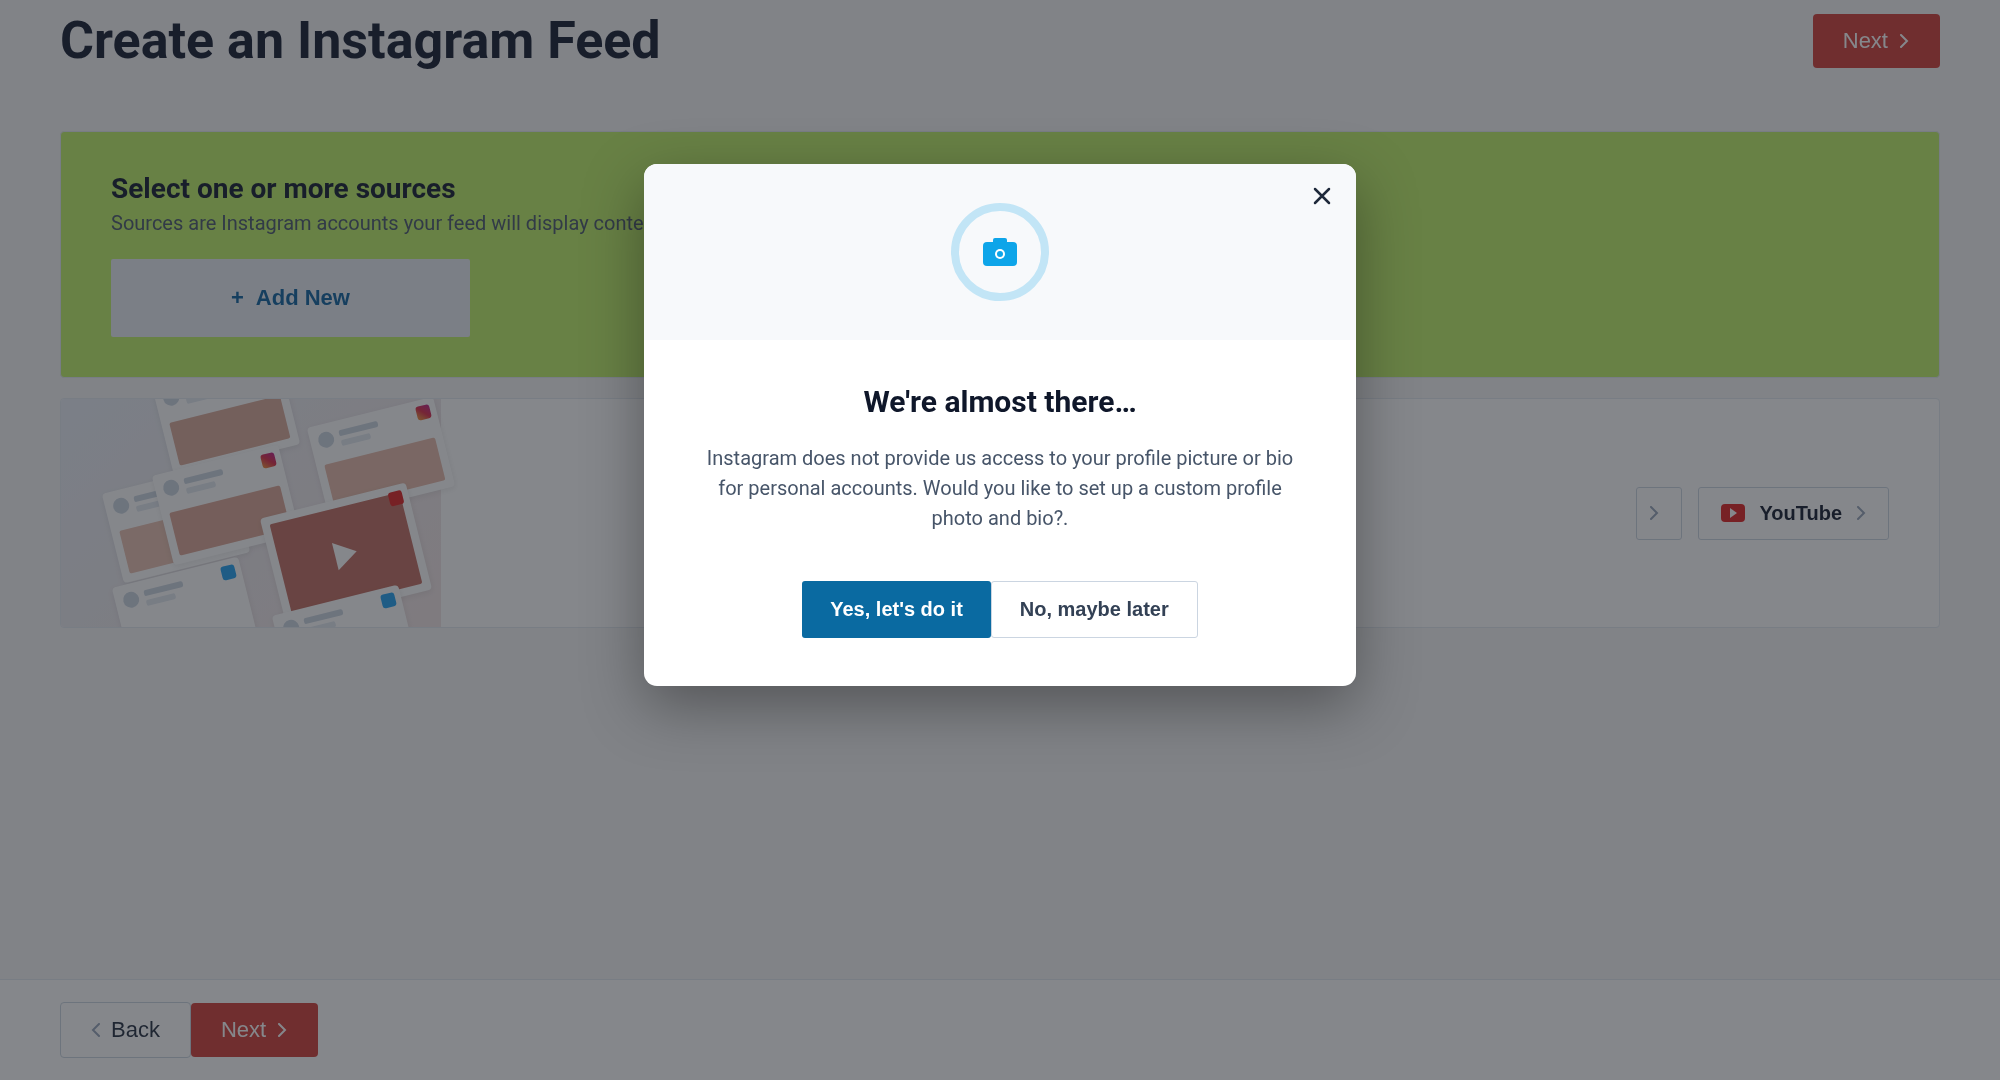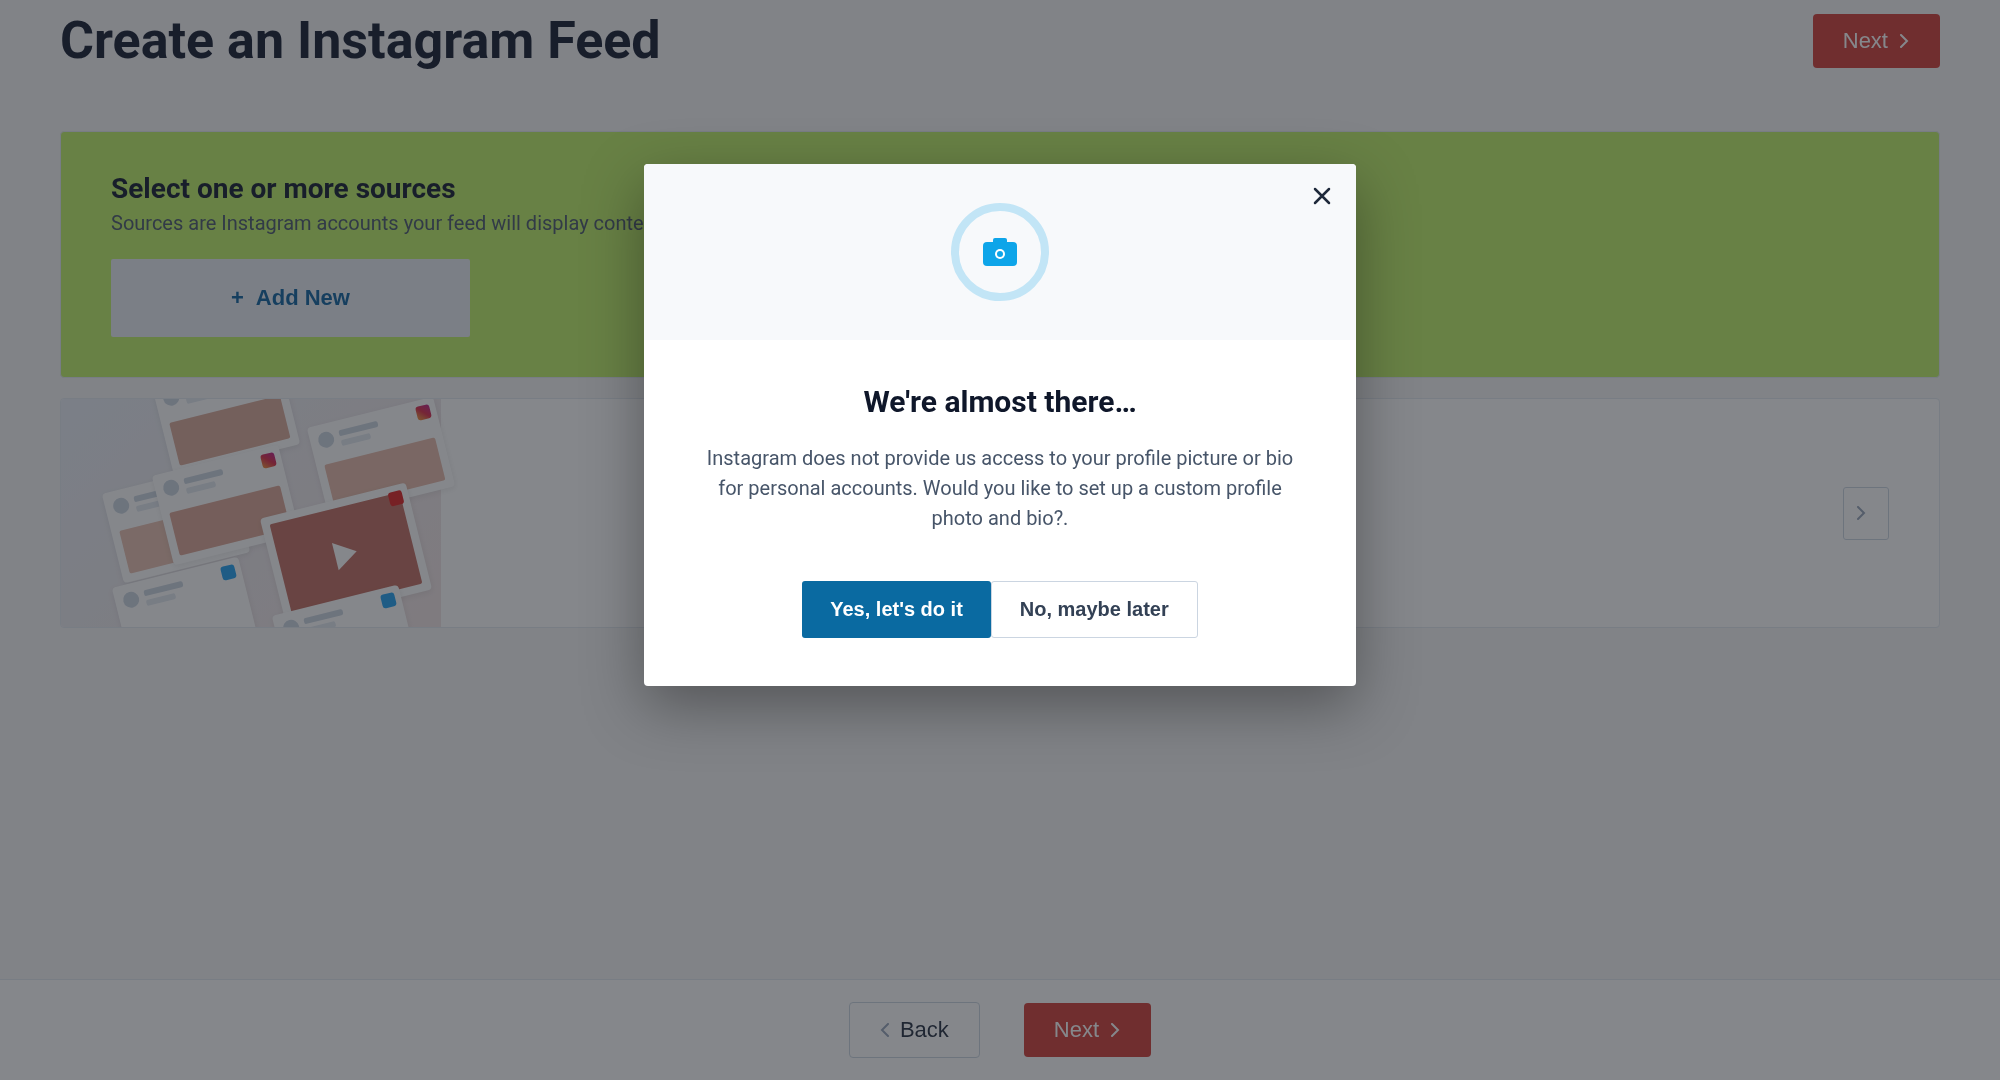--- a/index.html
+++ b/index.html
@@ -117,37 +117,36 @@
 .yt-ic::after { content:""; position:absolute; left:9px; top:4px; border-left:7px solid #fff; border-top:5px solid transparent; border-bottom:5px solid transparent; }
 .chev { color:#94a3b8; }
 
 .footer {
   position: absolute;
   left: 0; right: 0; bottom: 0;
   background: #fff;
   border-top: 1px solid #e2e8f0;
   padding: 22px 60px;
   display: flex;
-  justify-content: center;
+  justify-content: flex-start;
   align-items: center;
-  gap: 44px;
 }
 
 .overlay {
   position: absolute; inset: 0;
   background: rgba(33,37,43,0.55);
   display: flex;
   align-items: flex-start;
   justify-content: center;
   padding-top: 164px;
 }
 .modal {
   width: 712px;
   background: #fff;
-  border-radius: 4px;
+  border-radius: 13px;
   box-shadow: 0 20px 60px rgba(0,0,0,.35);
   position: relative;
   overflow: hidden;
 }
 .modal-top {
   background: #f7f9fb;
   height: 176px;
   display:flex; align-items:center; justify-content:center;
 }
 .close-btn {
@@ -241,20 +240,29 @@
       </div>
       <div class="tile" style="transform:rotate(-14deg); top:200px; left:220px;">
         <div class="av"></div>
           <div class="tl1"></div>
           <div class="tl2"></div>
         <div class="sic" style="background:#1DA1F2;"></div>
       </div>
     </div>
     <div class="promo-body">
       <button class="feed-link" style="width:40px; justify-content:flex-end;">
+        <span class="chev">
+          <svg width="10" height="14" viewBox="0 0 8 14">
+              <path d="M1 1l6 6-6 6" stroke="currentColor" stroke-width="2" fill="none" stroke-linecap="round"></path>
+            </svg>
+        </span>
+      </button>
+      <button class="feed-link">
+        <span class="yt-ic"></span>
+        <span>YouTube</span>
         <span class="chev">
           <svg width="10" height="14" viewBox="0 0 8 14">
               <path d="M1 1l6 6-6 6" stroke="currentColor" stroke-width="2" fill="none" stroke-linecap="round"></path>
             </svg>
         </span>
       </button>
     </div>
   </div>
 </div>
 

